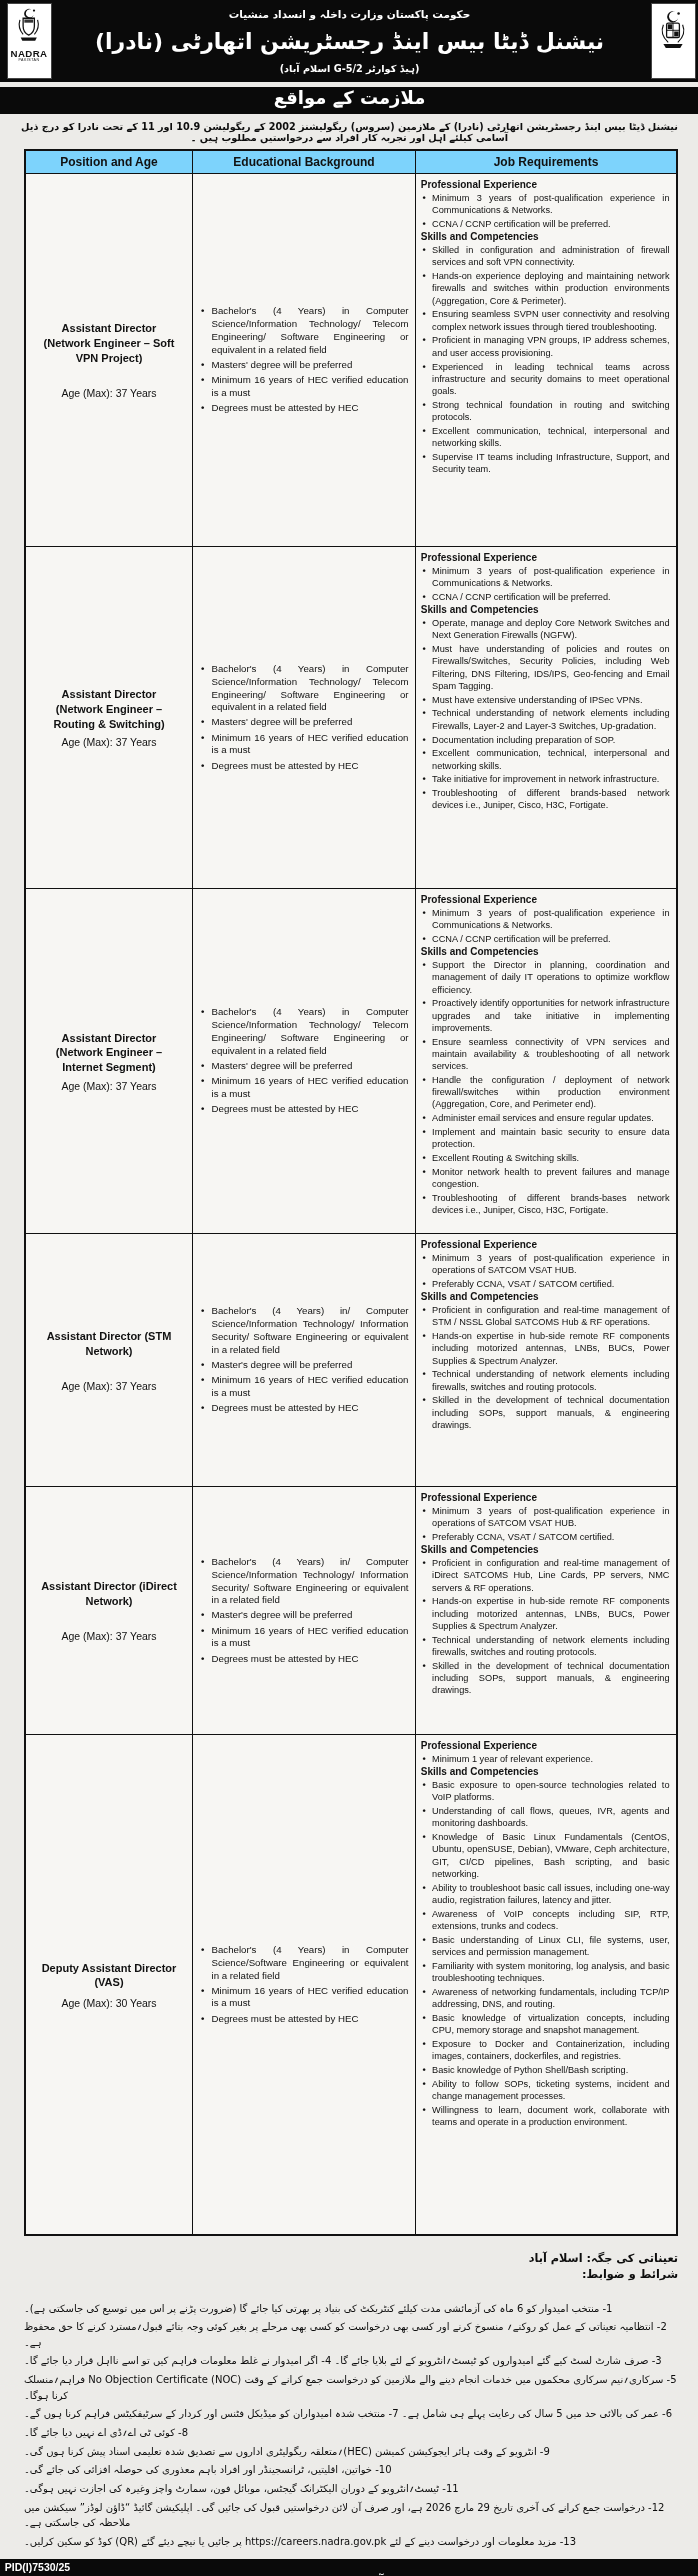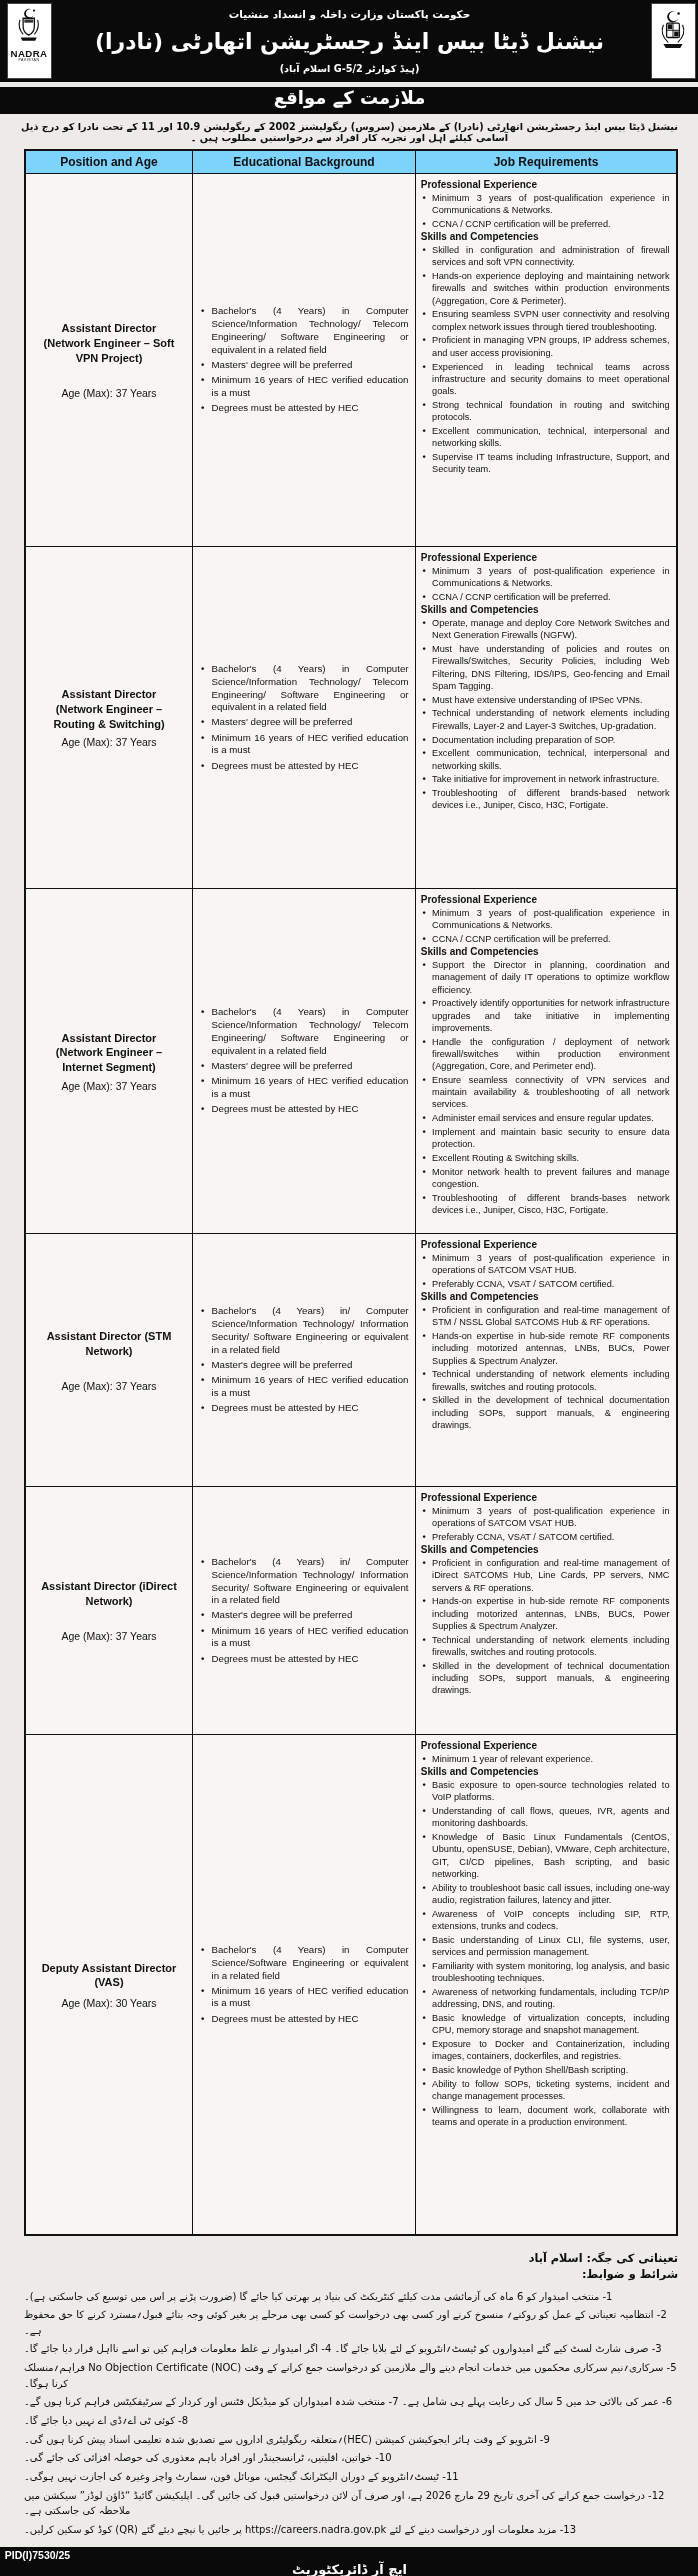--- a/index.html
+++ b/index.html
@@ -44,21 +44,21 @@
   .req{padding:3.2px 6.5px 4.8px 4.8px;}
   .req-h{font-weight:bold;font-size:10px;margin:1.6px 0 0.8px;}
   .req ul.blist li{font-size:9.2px;line-height:1.33;margin:1.6px 0;padding-left:11.3px;}
 
   .r1{min-height:372px;} .r2{min-height:341px;} .r3{min-height:344px;}
   .r4{min-height:252px;} .r5{min-height:247px;} .r6{min-height:499px;}
 
   
   .terms{direction:rtl;padding:8px 21px 6.5px 24px;font-family:"DejaVu Sans",sans-serif;color:#0d0d0d;}
   .terms-place{font-size:11.3px;font-weight:bold;margin-bottom:2.4px;}
-  .terms-head{font-size:11.3px;font-weight:bold;margin-bottom:8px;}
+  .terms-head{font-size:11.3px;font-weight:bold;margin-bottom:20px;}
   .terms ol{list-style:none;margin:0;padding:0;}
   .terms li{font-size:10px;line-height:1.55;margin:3.2px 0;text-align:left;}
 
   
   .footer{position:relative;background:#0a0a0a;color:#fff;min-height:69px;padding:3.2px 0 6.5px;}
   .pid{position:absolute;left:4.8px;top:1.6px;font-size:10.5px;font-weight:bold;font-family:"Liberation Sans",sans-serif;}
   .f-center{text-align:center;font-family:"DejaVu Sans",sans-serif;direction:rtl;padding:0 57px;}
   .f-dept{font-size:13px;font-weight:bold;margin-top:11.3px;}
 </style>
 </head>
@@ -200,22 +200,22 @@
       <div class="cell req">
         <div class="req-h">Professional Experience</div>
         <ul class="blist">
             <li>Minimum 3 years of post-qualification experience in Communications &amp; Networks.</li>
             <li>CCNA / CCNP certification will be preferred.</li>
           </ul>
         <div class="req-h">Skills and Competencies</div>
         <ul class="blist">
             <li>Support the Director in planning, coordination and management of daily IT operations to optimize workflow efficiency.</li>
             <li>Proactively identify opportunities for network infrastructure upgrades and take initiative in implementing improvements.</li>
+            <li>Ensure seamless connectivity of VPN services and maintain availability &amp; troubleshooting of all network services.</li>
             <li>Handle the configuration / deployment of network firewall/switches within production environment (Aggregation, Core, and Perimeter end).</li>
-            <li>Ensure seamless connectivity of VPN services and maintain availability &amp; troubleshooting of all network services.</li>
             <li>Administer email services and ensure regular updates.</li>
             <li>Implement and maintain basic security to ensure data protection.</li>
             <li>Excellent Routing &amp; Switching skills.</li>
             <li>Monitor network health to prevent failures and manage congestion.</li>
             <li>Troubleshooting of different brands-bases network devices i.e., Juniper, Cisco, H3C, Fortigate.</li>
           </ul>
       </div>
     </div>
 
     <div class="trow r4">

